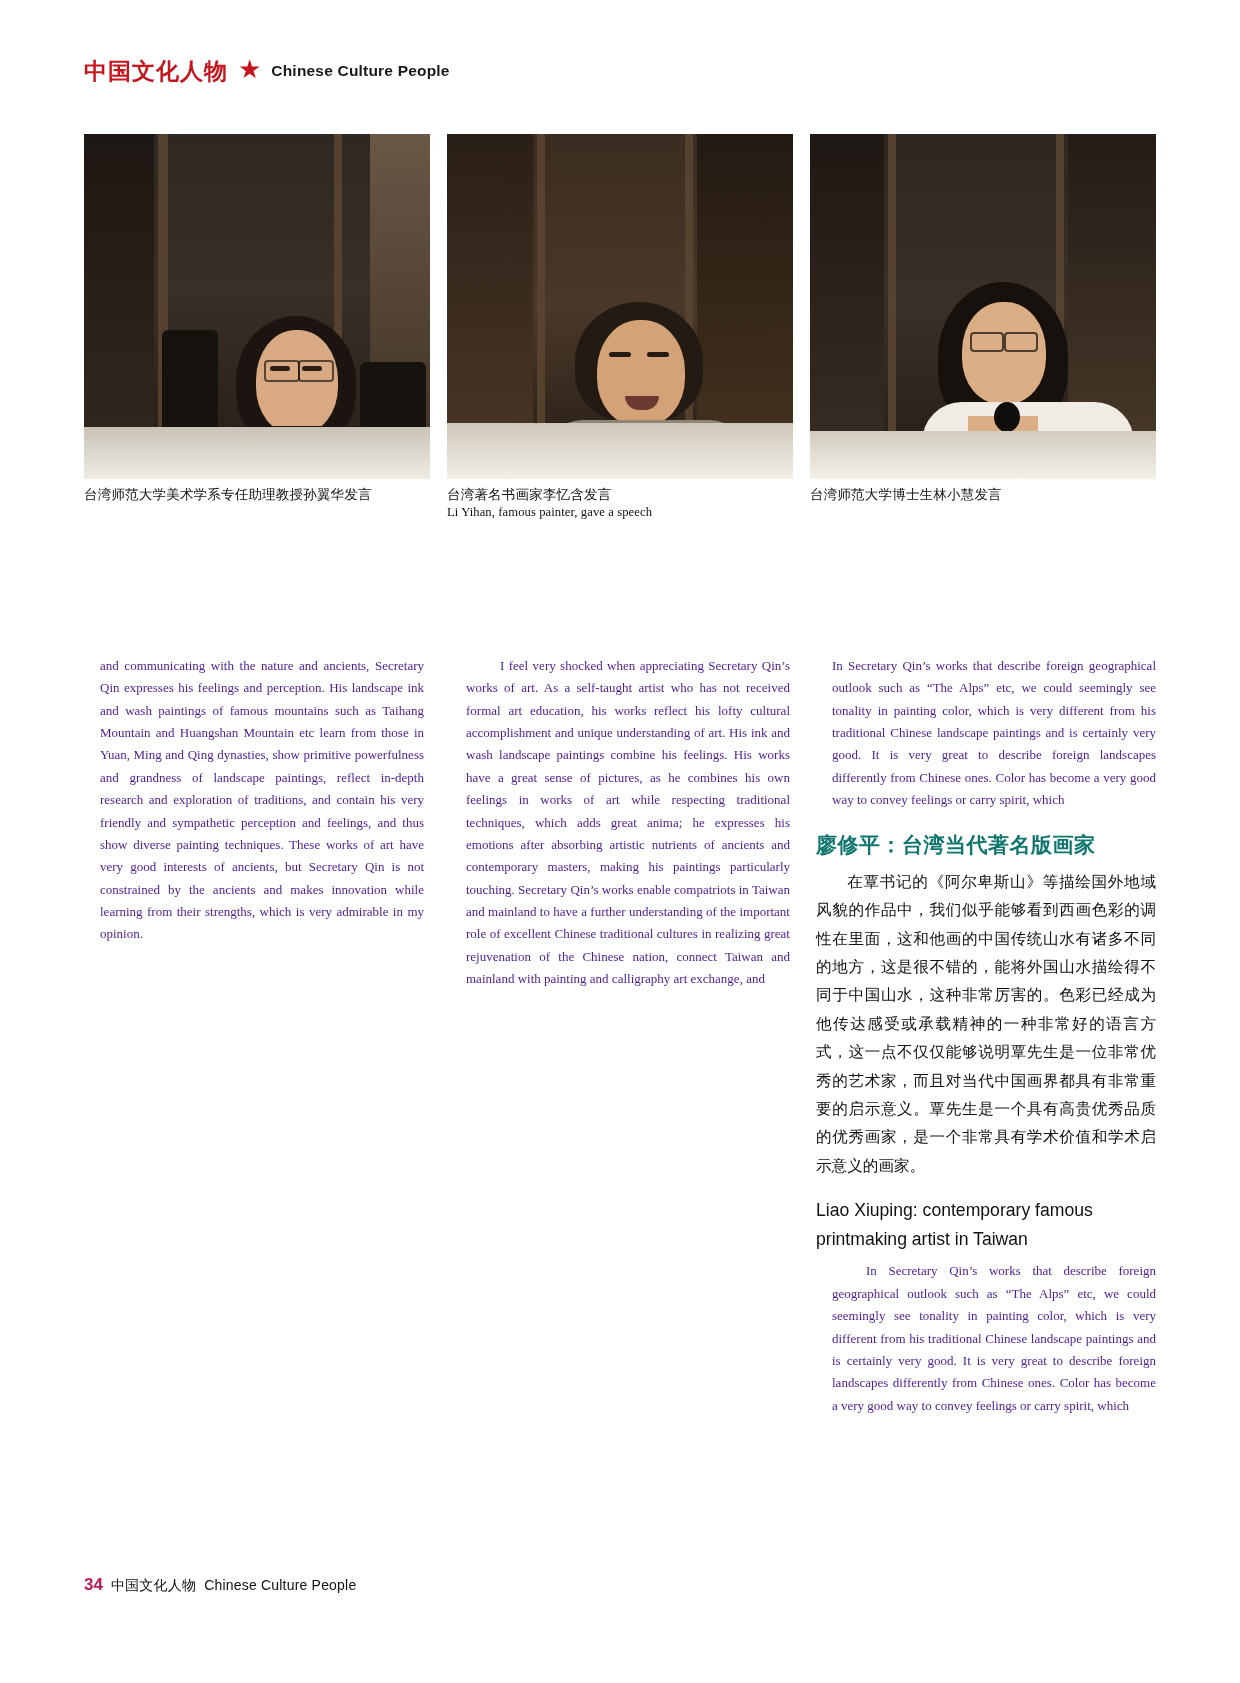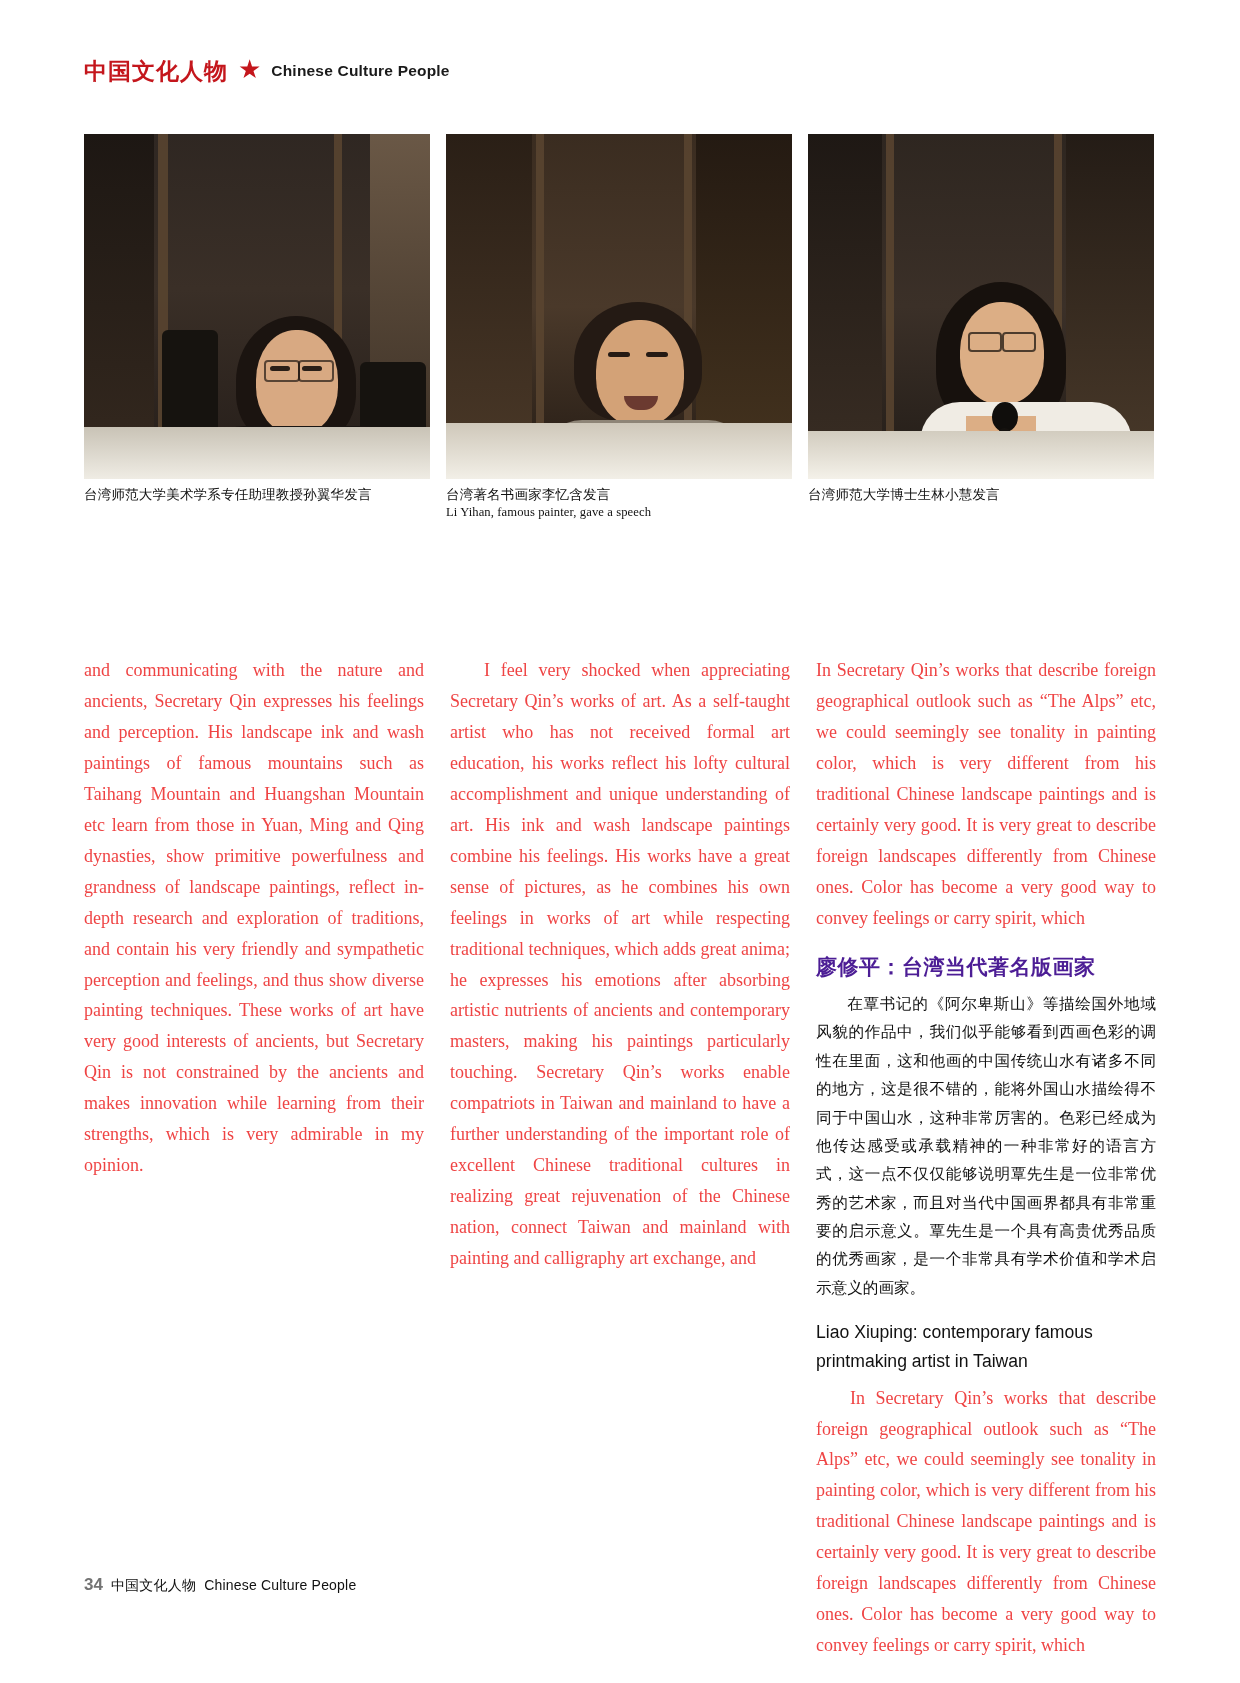--- a/index.html
+++ b/index.html
@@ -55,20 +55,21 @@
   }
 
   
   .photos {
     position: absolute;
     left: 84px;
     top: 134px;
     width: 1072px;
     display: flex;
     gap: 16px;
+    justify-content: space-between;
   }
   .photo-block { width: 346px; }
   .photo {
     width: 346px;
     height: 345px;
     position: relative;
     overflow: hidden;
     background: #2b2521;
   }
   .cap {
@@ -95,46 +96,46 @@
     left: 84px;
     top: 655px;
     width: 1072px;
     display: flex;
     gap: 26px;
   }
   .col { width: 340px; }
 
   p.en {
     font-family: "Liberation Serif", serif;
-    font-size: 18px;
+    font-size: 13px;
     line-height: 1.72;
     text-align: justify;
     text-justify: inter-word;
-    margin: 0 0 0 0;
-    color: #ef4444;
+    margin: 0 0 0 16px;
+    color: #4c1d95;
   }
   p.en.indent { text-indent: 34px; }
 
   p.cn {
     font-family: "DejaVu Sans", sans-serif;
     font-size: 15.6px;
     line-height: 1.82;
     text-align: justify;
     margin: 0;
     color: #111;
     text-indent: 2em;
   }
 
   h2.cn-head {
     font-family: "DejaVu Sans", sans-serif;
     font-weight: bold;
     font-size: 21px;
     line-height: 1.45;
     margin: 18px 0 8px 0;
-    color: #4c1d95;
+    color: #0f766e;
     letter-spacing: 0.5px;
   }
   h2.en-head {
     font-family: "Liberation Sans", sans-serif;
     font-weight: normal;
     font-size: 17.6px;
     line-height: 1.66;
     margin: 16px 0 6px 0;
     color: #111;
   }
@@ -145,21 +146,21 @@
     left: 84px;
     bottom: 88px;
     display: flex;
     align-items: baseline;
     gap: 8px;
     font-family: "Liberation Sans", sans-serif;
   }
   .folio {
     font-weight: bold;
     font-size: 17px;
-    color: #737373;
+    color: #be185d;
   }
   .footer-text {
     font-size: 14px;
     color: #111;
     letter-spacing: 0.2px;
   }
 
   
   .room {
     position: absolute;

